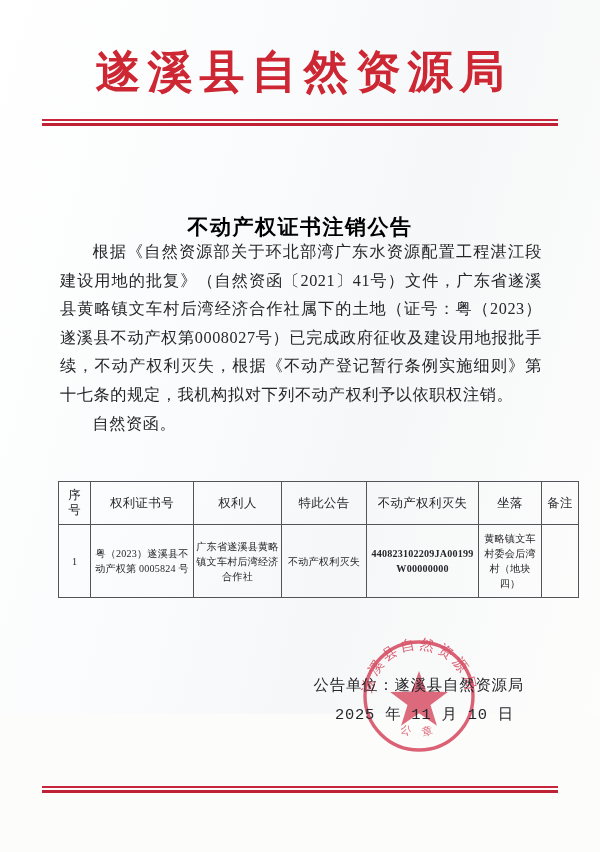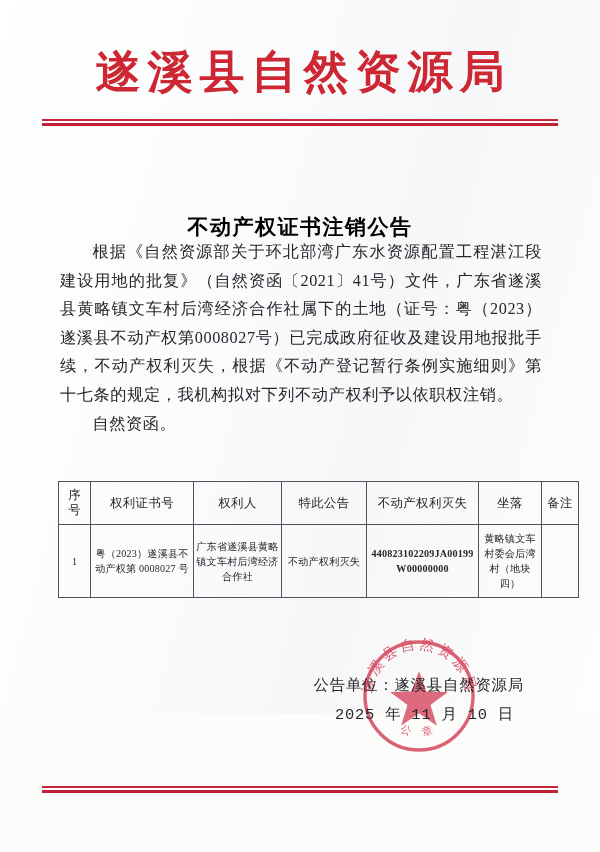--- a/index.html
+++ b/index.html
@@ -234,21 +234,21 @@
           <th>权利人</th>
           <th>特此公告</th>
           <th>不动产权利灭失</th>
           <th>坐落</th>
           <th>备注</th>
         </tr>
       </thead>
       <tbody>
         <tr>
           <td class="idx-num">1</td>
-          <td>粤（2023）遂溪县不动产权第 0008027 号</td>
+          <td>粤（2023）遂溪县不动产权第 0005824 号</td>
           <td>广东省遂溪县黄略镇文车村后湾经济合作社</td>
           <td>不动产权利灭失</td>
           <td class="cell-unit">440823102209JA00199W00000000</td>
           <td>黄略镇文车村委会后湾村（地块四）</td>
           <td></td>
         </tr>
       </tbody>
     </table>
   </div>
 

